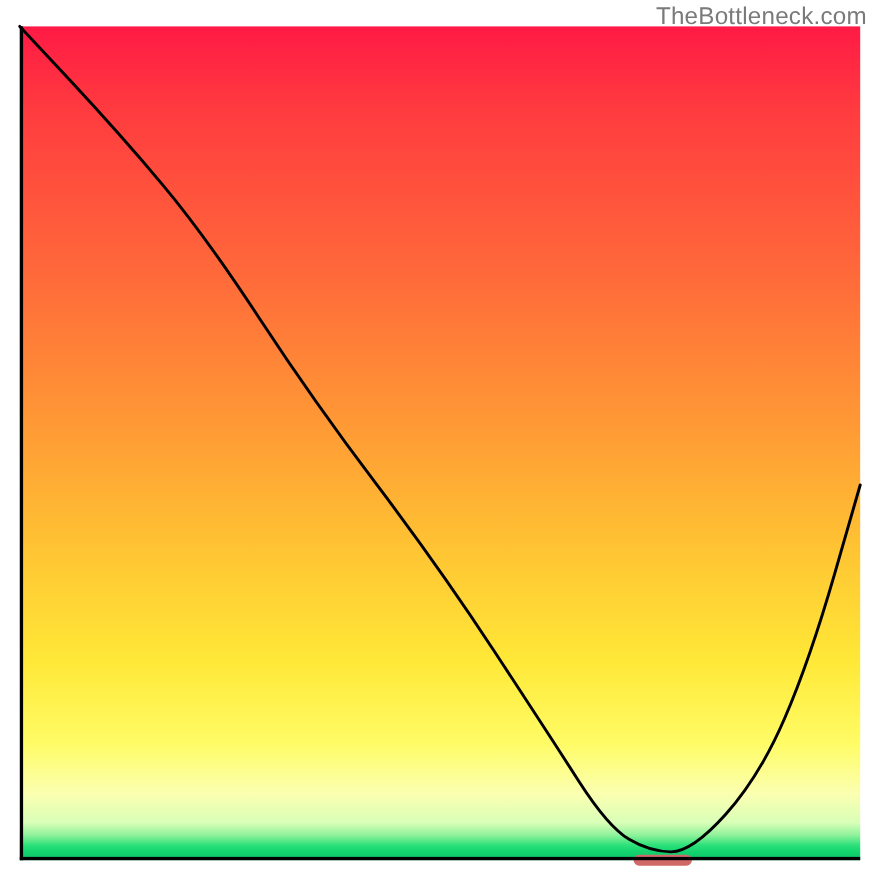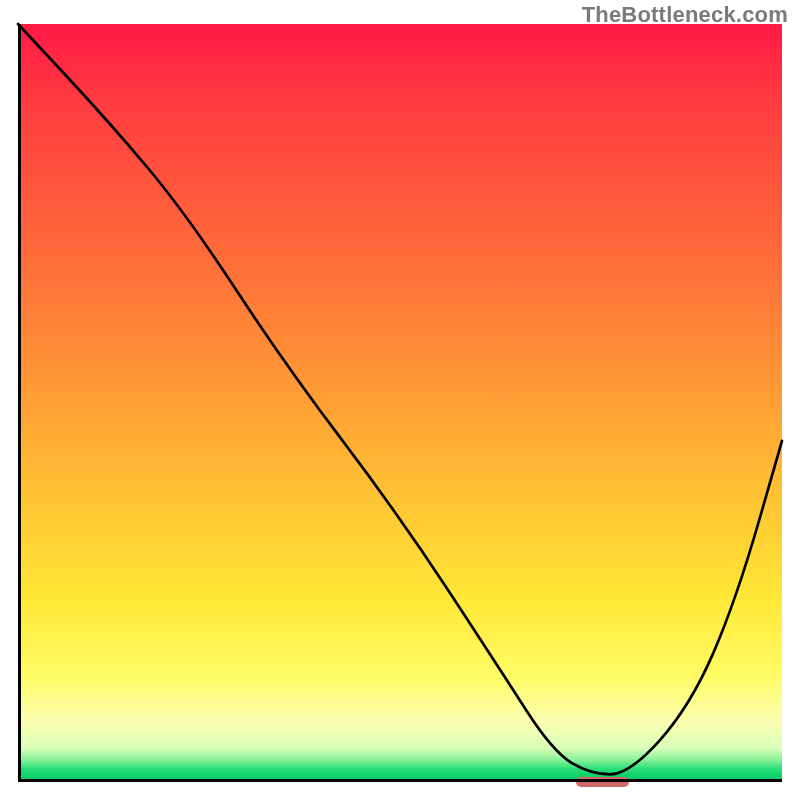--- a/index.html
+++ b/index.html
@@ -14,21 +14,21 @@
     position: relative;
     width: 800px;
     height: 800px;
   }
   .watermark {
     position: absolute;
     top: 2px;
     right: 12px;
     color: #7a7a7a;
     font-size: 22px;
-    font-weight: 700;
+    font-weight: 400;
     letter-spacing: 0.2px;
     text-align: right;
   }
   .plot {
     position: absolute;
     left: 18px;
     top: 24px;
     width: 764px;
     height: 758px;
     box-sizing: border-box;

